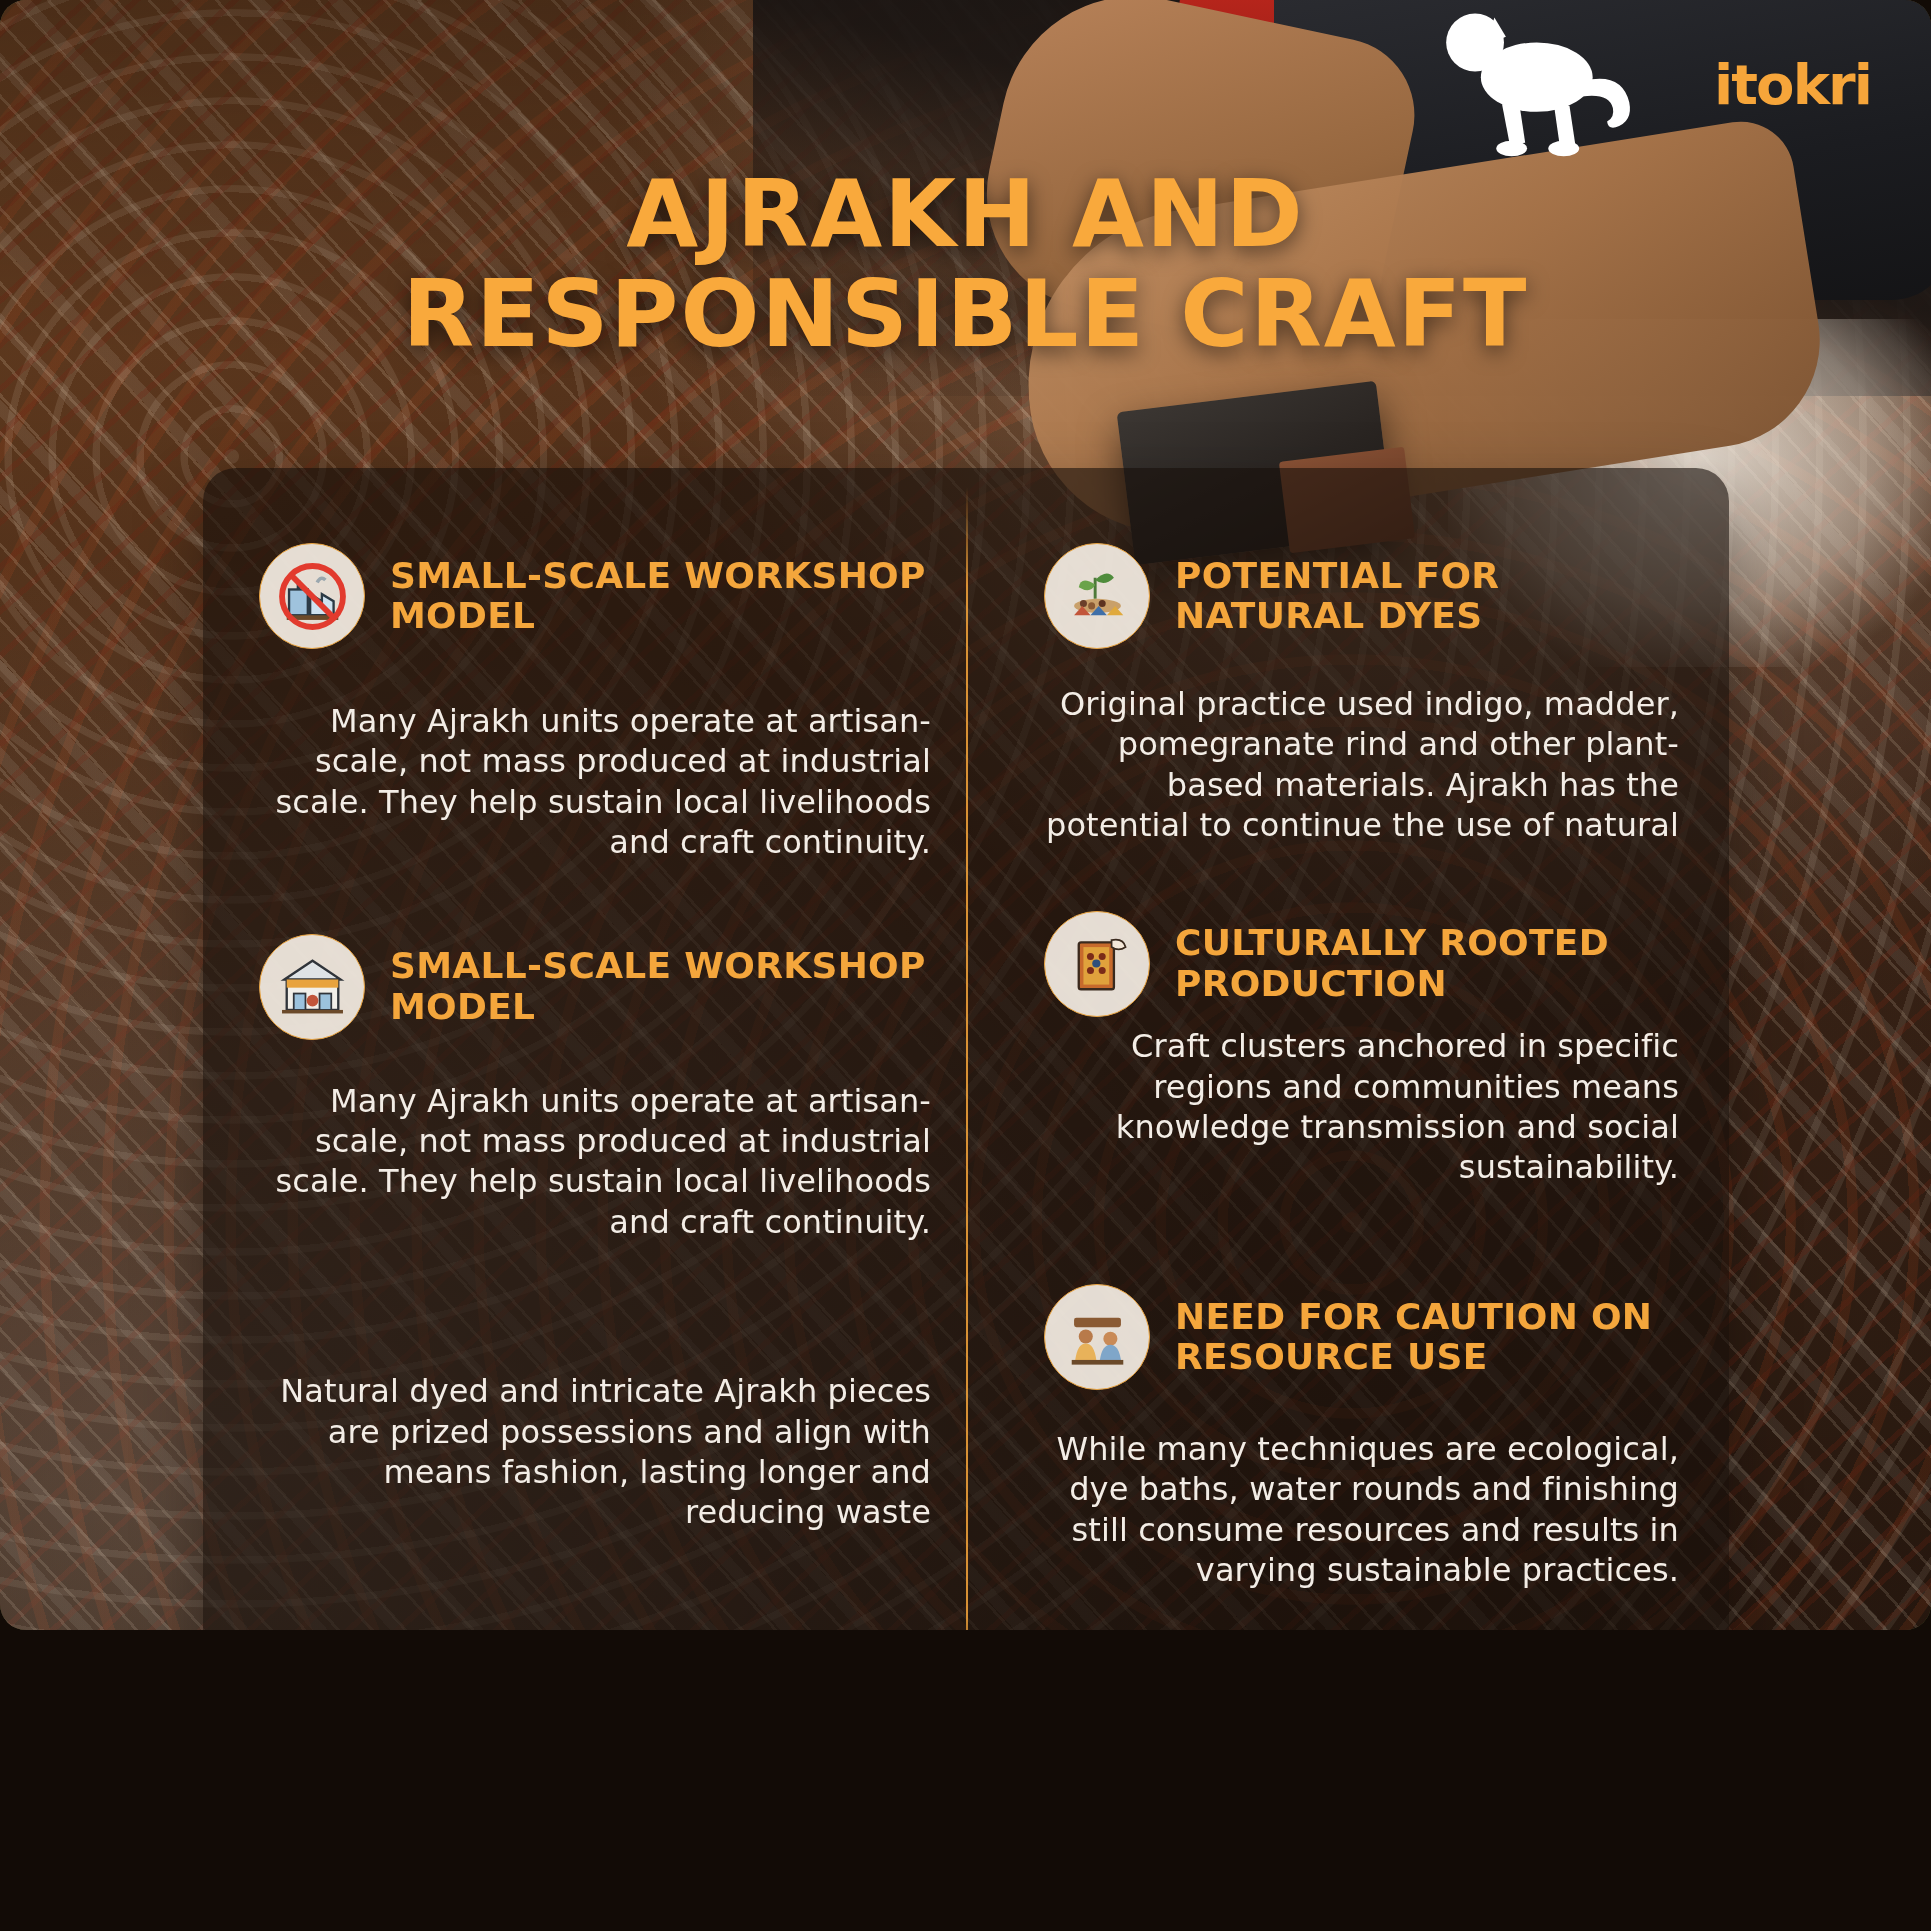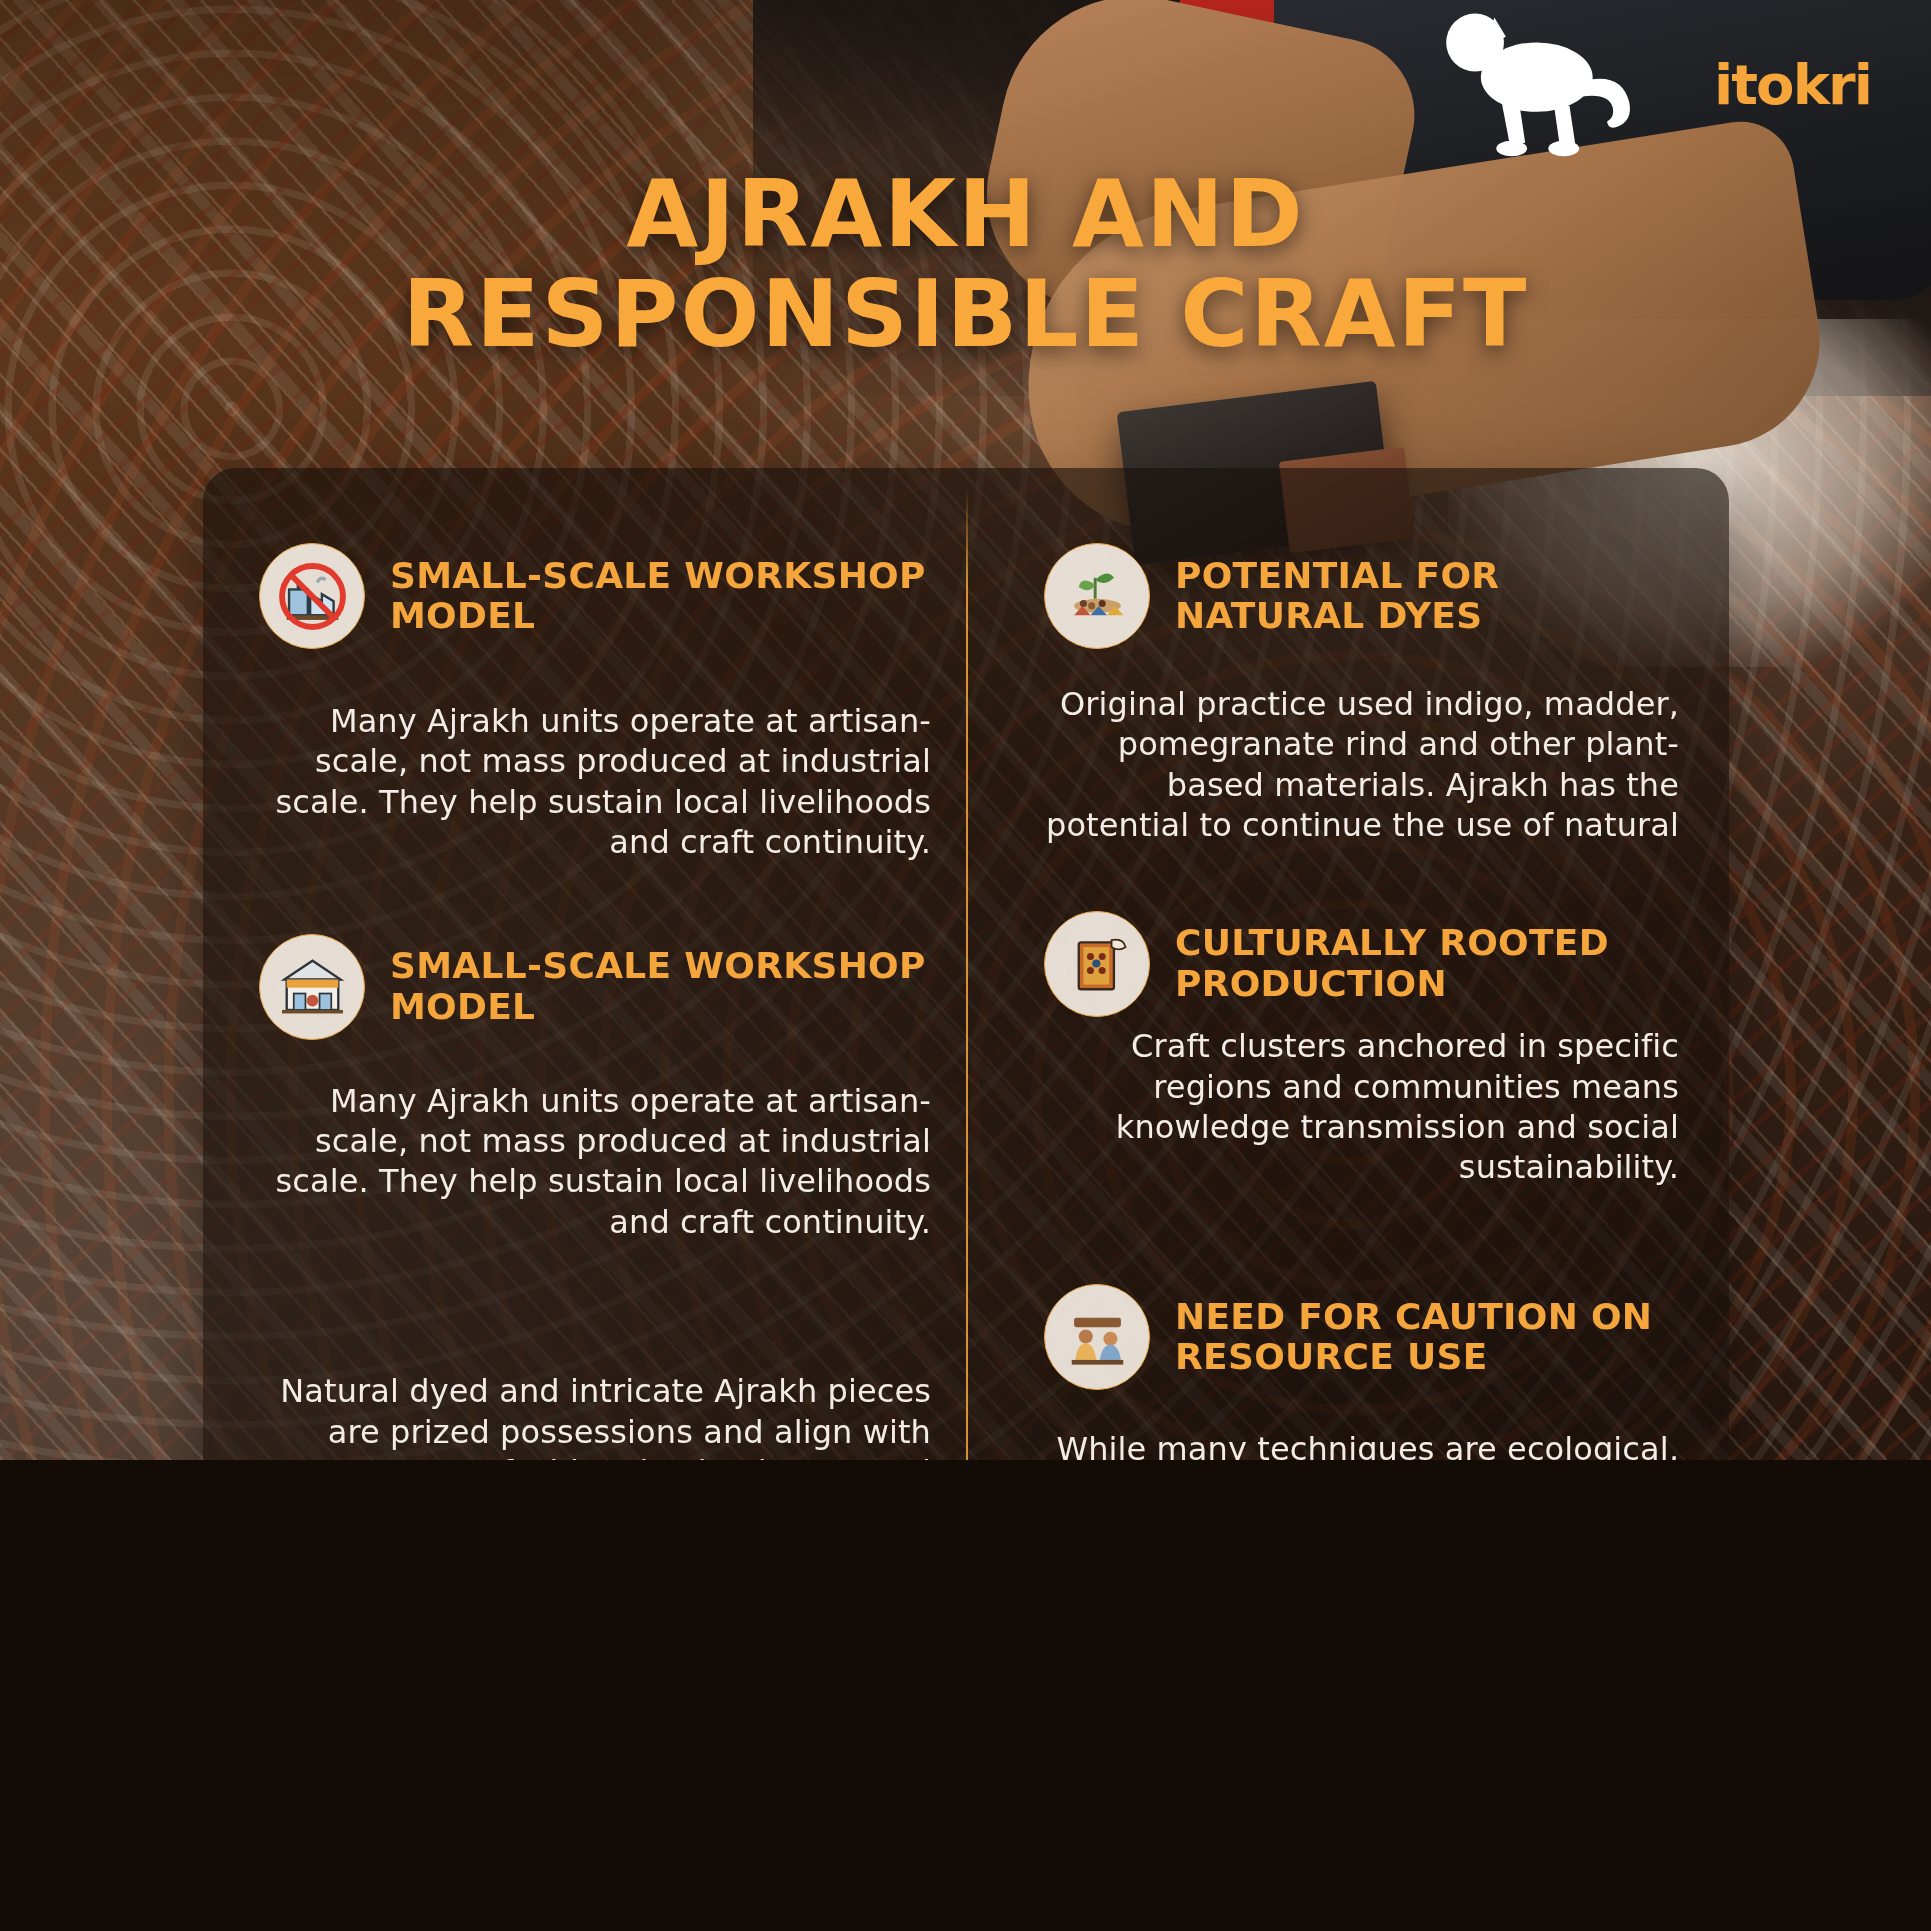--- a/index.html
+++ b/index.html
@@ -3,24 +3,25 @@
 <meta charset="utf-8">
 <style>
   html, body {
     margin: 0;
     padding: 0;
     background: #120b06;
   }
   .stage {
     position: relative;
     width: 1931px;
-    height: 1460px;
+    height: 1630px;
     overflow: hidden;
     font-family: "DejaVu Sans", sans-serif;
     background: #14532d;
+    border-radius: 26px;
   }
 
   
   .bg {
     position: absolute;
     inset: 0;
     background-color: #4a2e19;
     background-image:
       repeating-linear-gradient(48deg, rgba(255,230,200,0.16) 0px, rgba(255,230,200,0.16) 2.9px, rgba(0,0,0,0) 2.9px, rgba(0,0,0,0) 25px),
       repeating-linear-gradient(-42deg, rgba(120,40,20,0.30) 0px, rgba(120,40,20,0.30) 5.8px, rgba(0,0,0,0) 5.8px, rgba(0,0,0,0) 33px),

